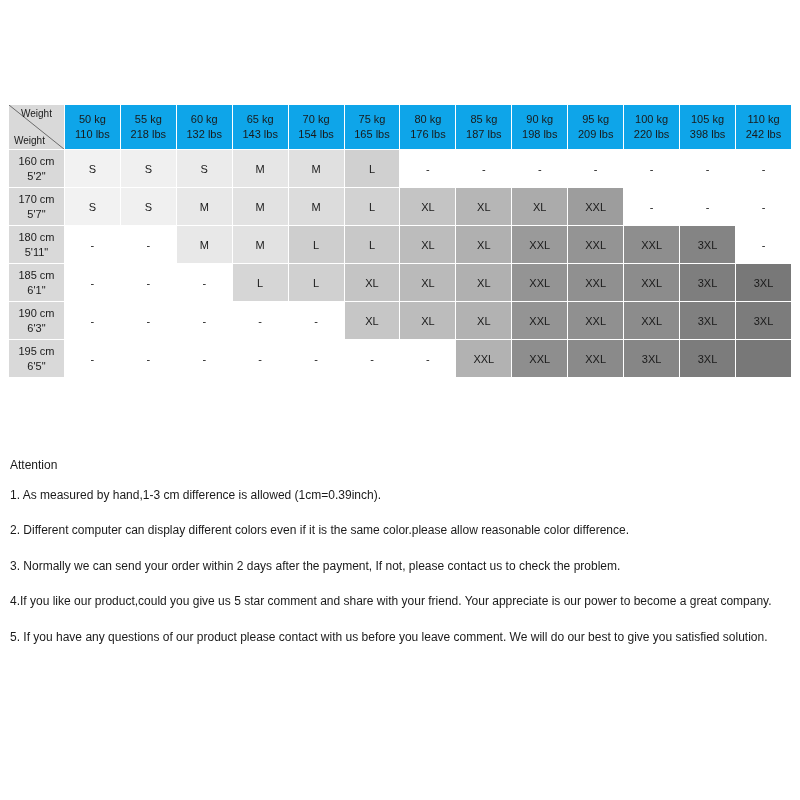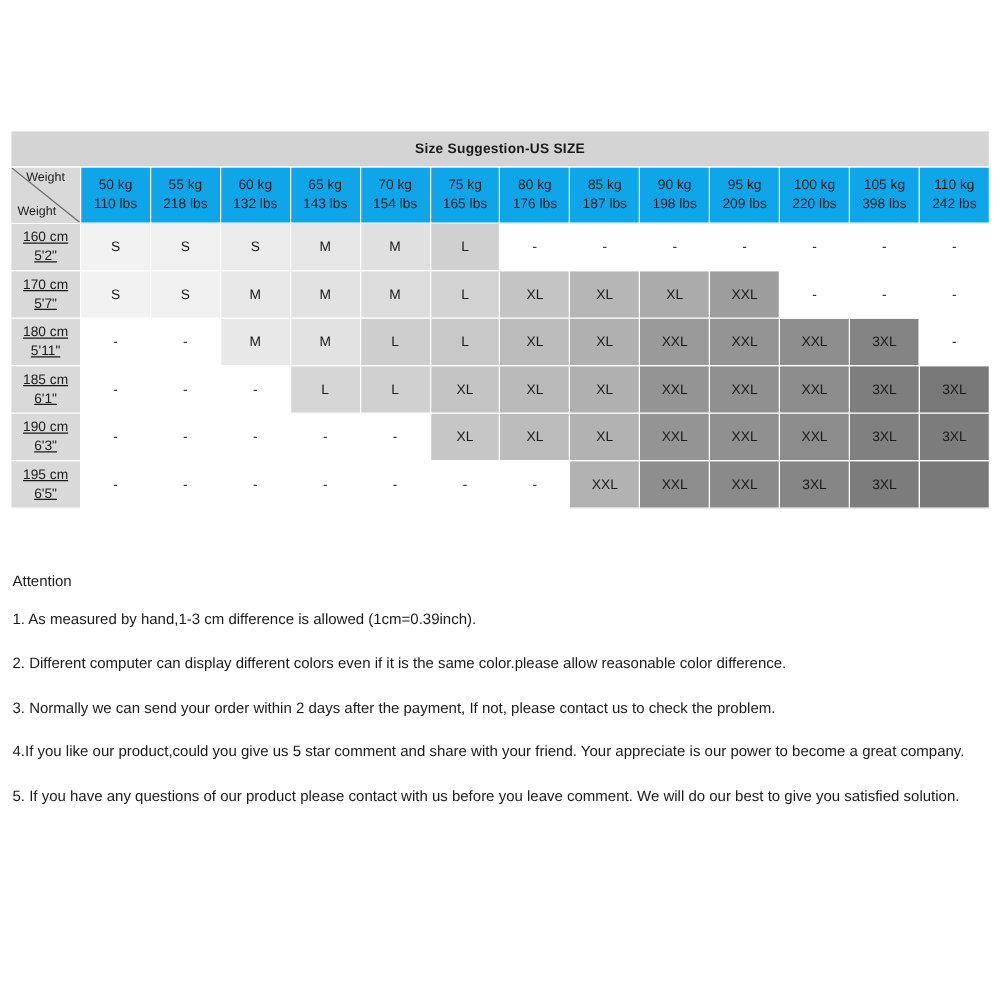--- a/index.html
+++ b/index.html
@@ -81,21 +81,20 @@
     height: 44px !important;
     line-height: 1.35;
     font-size: 11.5px;
   }
   .wcol .kg { display: block; }
   .wcol .lbs { display: block; }
   .hrow {
     background: #d9d9d9;
     line-height: 1.35;
     font-size: 11.5px;
-    text-decoration: underline;
   }
   .hrow .cm { display: block; }
   .hrow .ft { display: block; }
   .cell { font-size: 11.5px; }
   .notes {
     position: absolute;
     left: 8px;
     top: 458px;
     width: 784px;
   }
@@ -112,23 +111,20 @@
   }
 </style>
 </head>
 <body>
 
 <div id="page">
 
   <div class="chart-wrap">
     <table class="size-table">
       <tbody id="table-body">
-          <tr>
-            <td class="title-cell" colspan="14">Size Suggestion-US SIZE</td>
-          </tr>
           <tr>
             <td class="corner-cell">
               <div class="corner-inner">
                 <svg class="corner-diag" viewBox="0 0 100 44" preserveAspectRatio="none">
                   <line x1="0" y1="0" x2="100" y2="44" stroke="#6b6b6b" stroke-width="1" vector-effect="non-scaling-stroke"></line>
                 </svg>
                 <span class="corner-weight">Weight</span>
                 <span class="corner-height">Weight</span>
               </div>
             </td>

